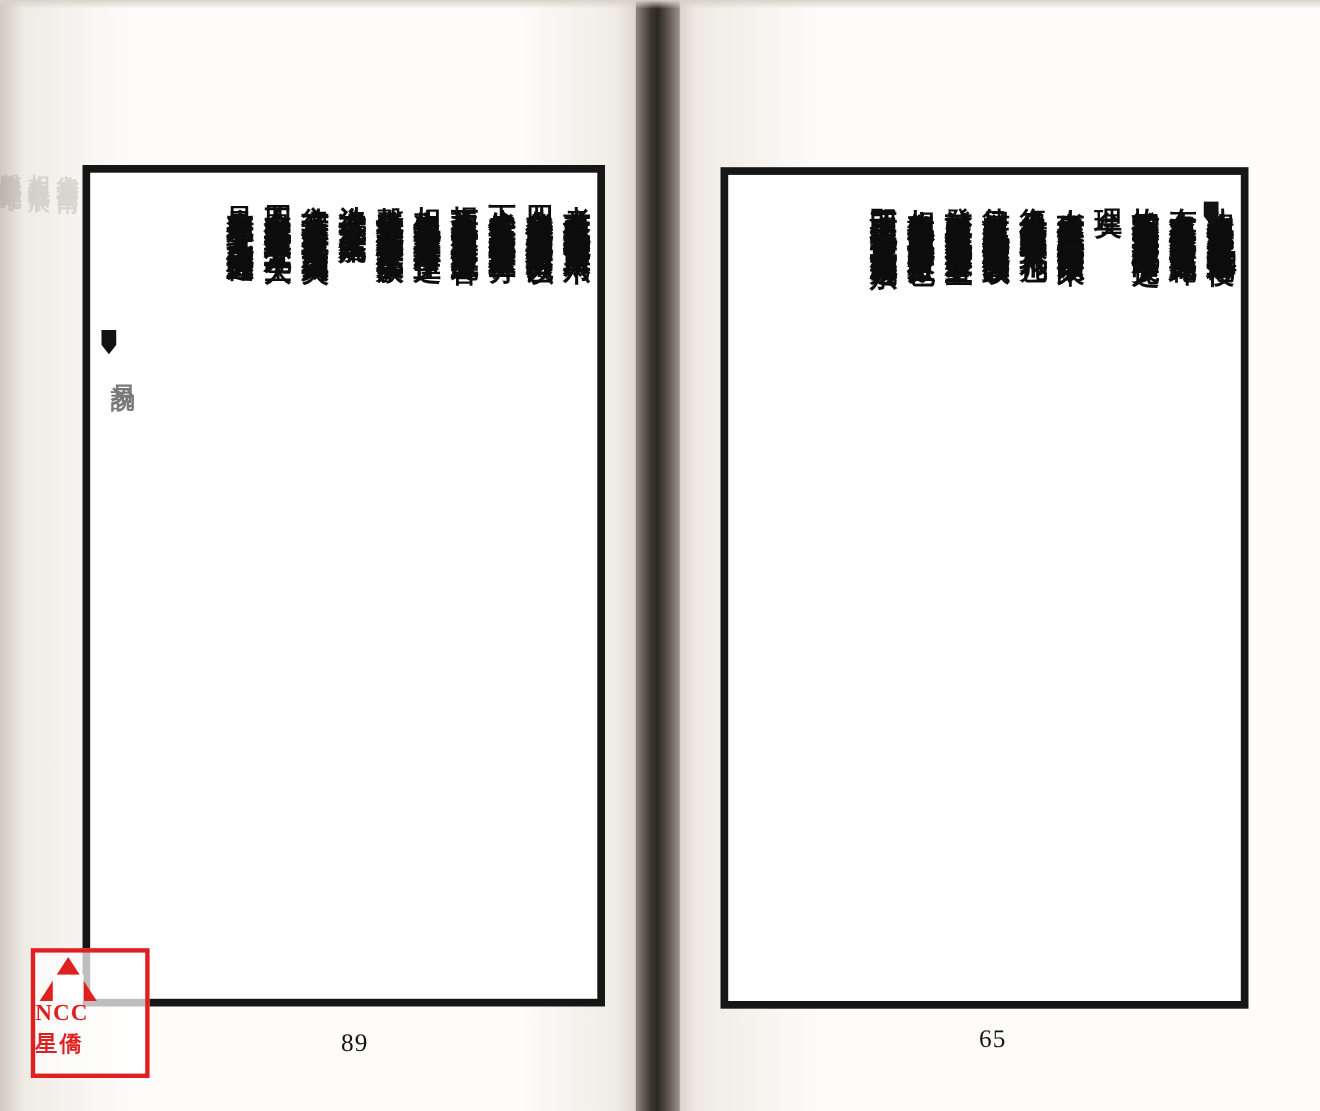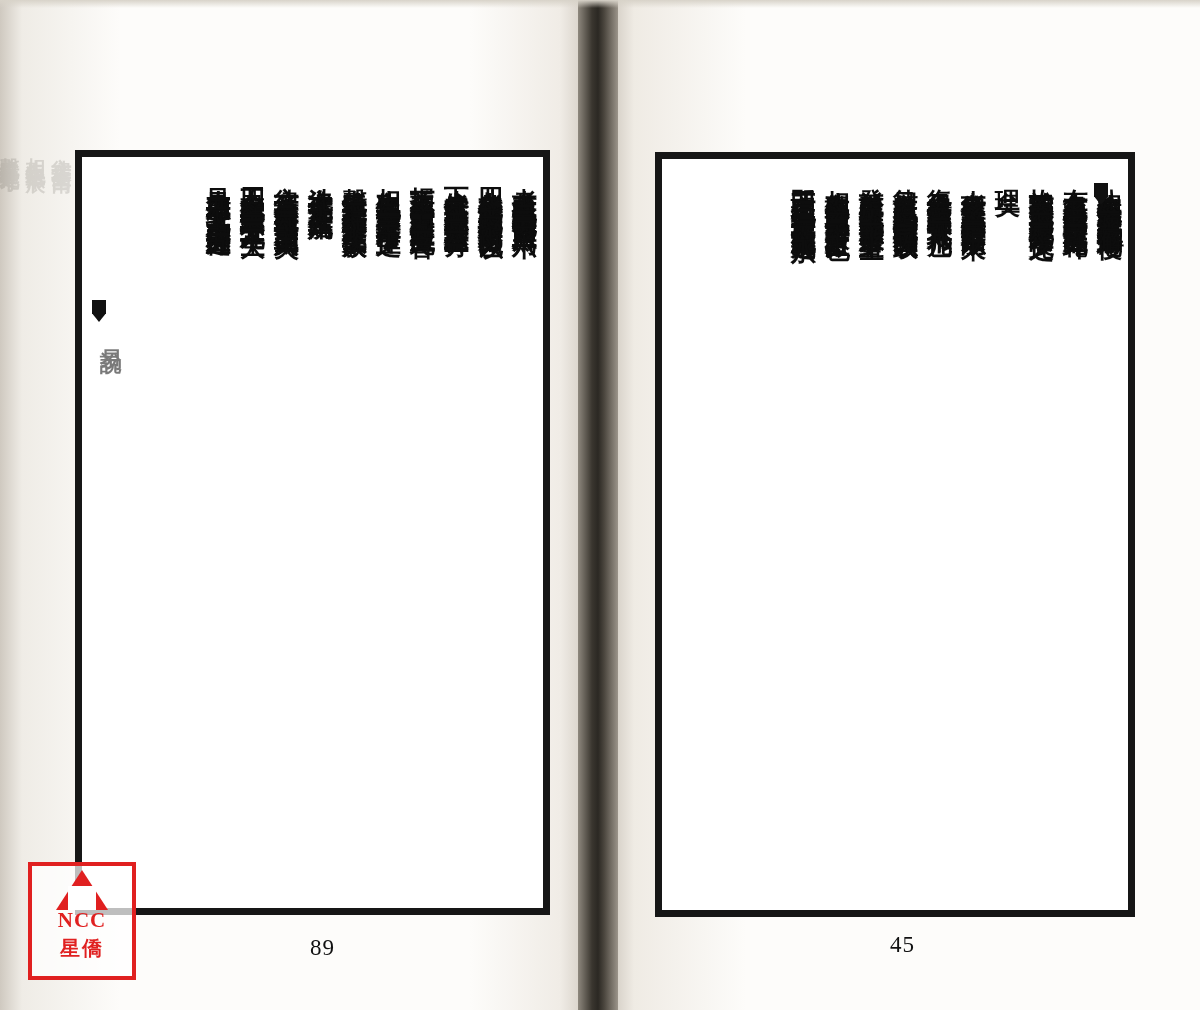--- a/index.html
+++ b/index.html
@@ -131,21 +131,21 @@
     border: 4px solid #e02020;
     box-sizing: border-box;
     background: rgba(255,255,255,0.72);
   }
   .wm-inner {
     position: relative;
     width: 100%;
     height: 100%;
     display: flex;
     flex-direction: column;
-    align-items: center;
+    align-items: flex-start;
     justify-content: flex-start;
     padding-top: 4px;
     box-sizing: border-box;
   }
   .wm-tri {
     width: 0; height: 0;
     border-left: 30px solid transparent;
     border-right: 30px solid transparent;
     border-bottom: 42px solid transparent;
     position: relative;
@@ -227,21 +227,21 @@
       <div class="col">律呂之數以九乘之九者陽極之數也陽極則風生風以鼓吹</div>
       <div class="col">發於聲而中乎音者也故用九數然數多者下生數少者上生</div>
       <div class="col">相生之數不出於八增減之數不出於三三者東方之生數也</div>
       <div class="col">即三才之理也一二三二四二五三三生萬二者其萬化之機乎八</div>
     </div>
   </div>
   <div class="marker right-marker"></div>
   <div class="col" style="position:absolute;left:1090px;top:208px;height:90px;font-size:23px;">圖解</div>
 
   <div class="page-number left">89</div>
-  <div class="page-number right">45</div>
+  <div class="page-number right">65</div>
 
   <div class="watermark">
     <div class="wm-inner">
       <div class="wm-tri"></div>
       <div class="wm-ncc">NCC</div>
       <div class="wm-cn">星僑</div>
     </div>
   </div>
 
 </div>

